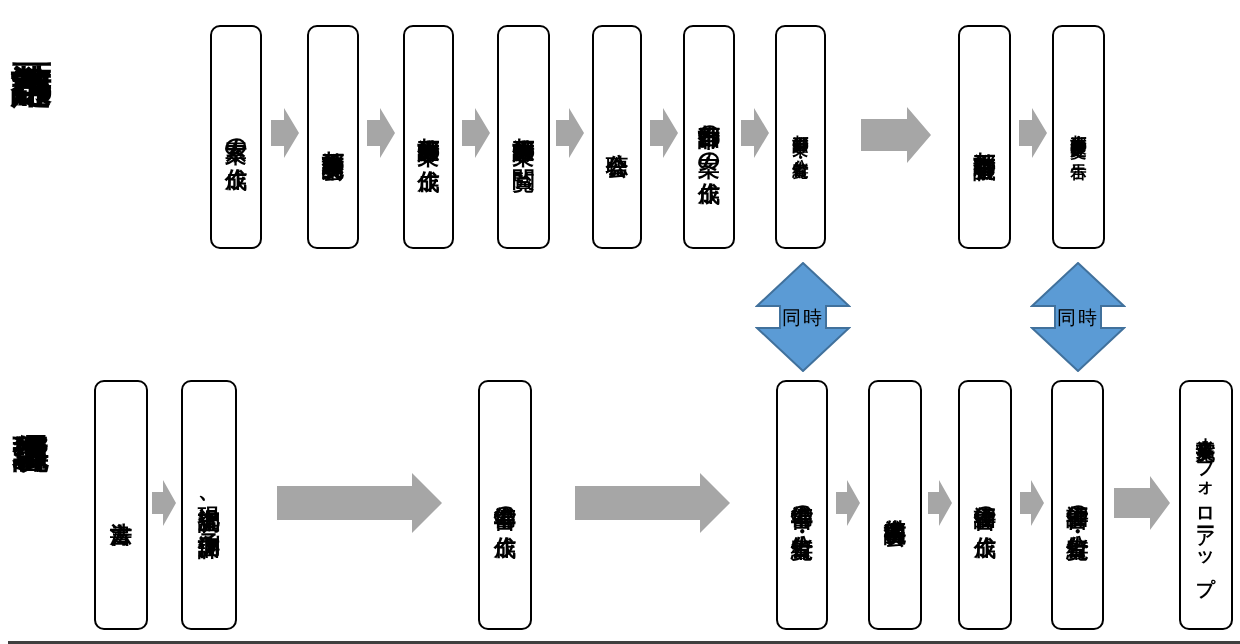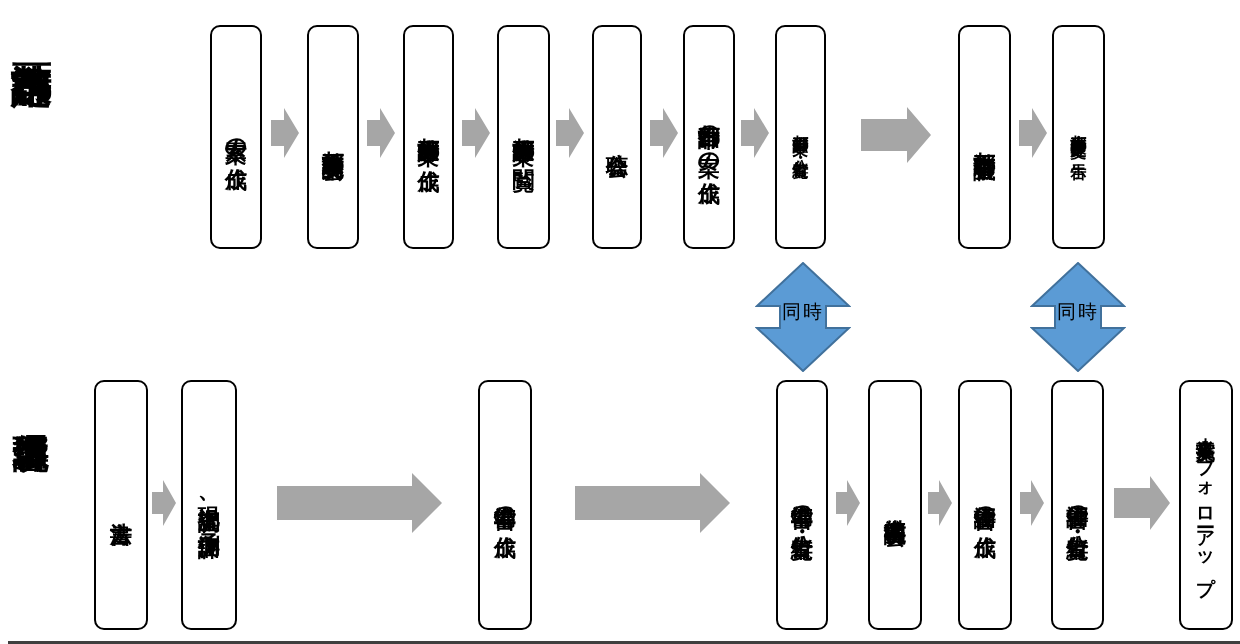--- a/index.html
+++ b/index.html
@@ -43,21 +43,21 @@
     letter-spacing:1px;
     white-space:nowrap;
   }
   .size-l{font-size:22px;}
   .size-m{font-size:19px;}
   .size-s{font-size:16px;}
   .arrow{position:absolute;display:block;}
   .sync-wrap{position:absolute;width:96px;height:110px;}
   .sync{position:absolute;left:0;top:0;display:block;}
   .sync-label{
-    position:absolute;left:0;top:39px;width:100%;
+    position:absolute;left:0;top:45px;width:100%;
     text-align:center;
     font-size:19px;line-height:20px;
     letter-spacing:2px;
     color:#000;
   }
   .bottom-rule{
     position:absolute;left:8px;top:641px;width:1232px;height:3px;
     background:#3f3f3f;
   }
 </style>

